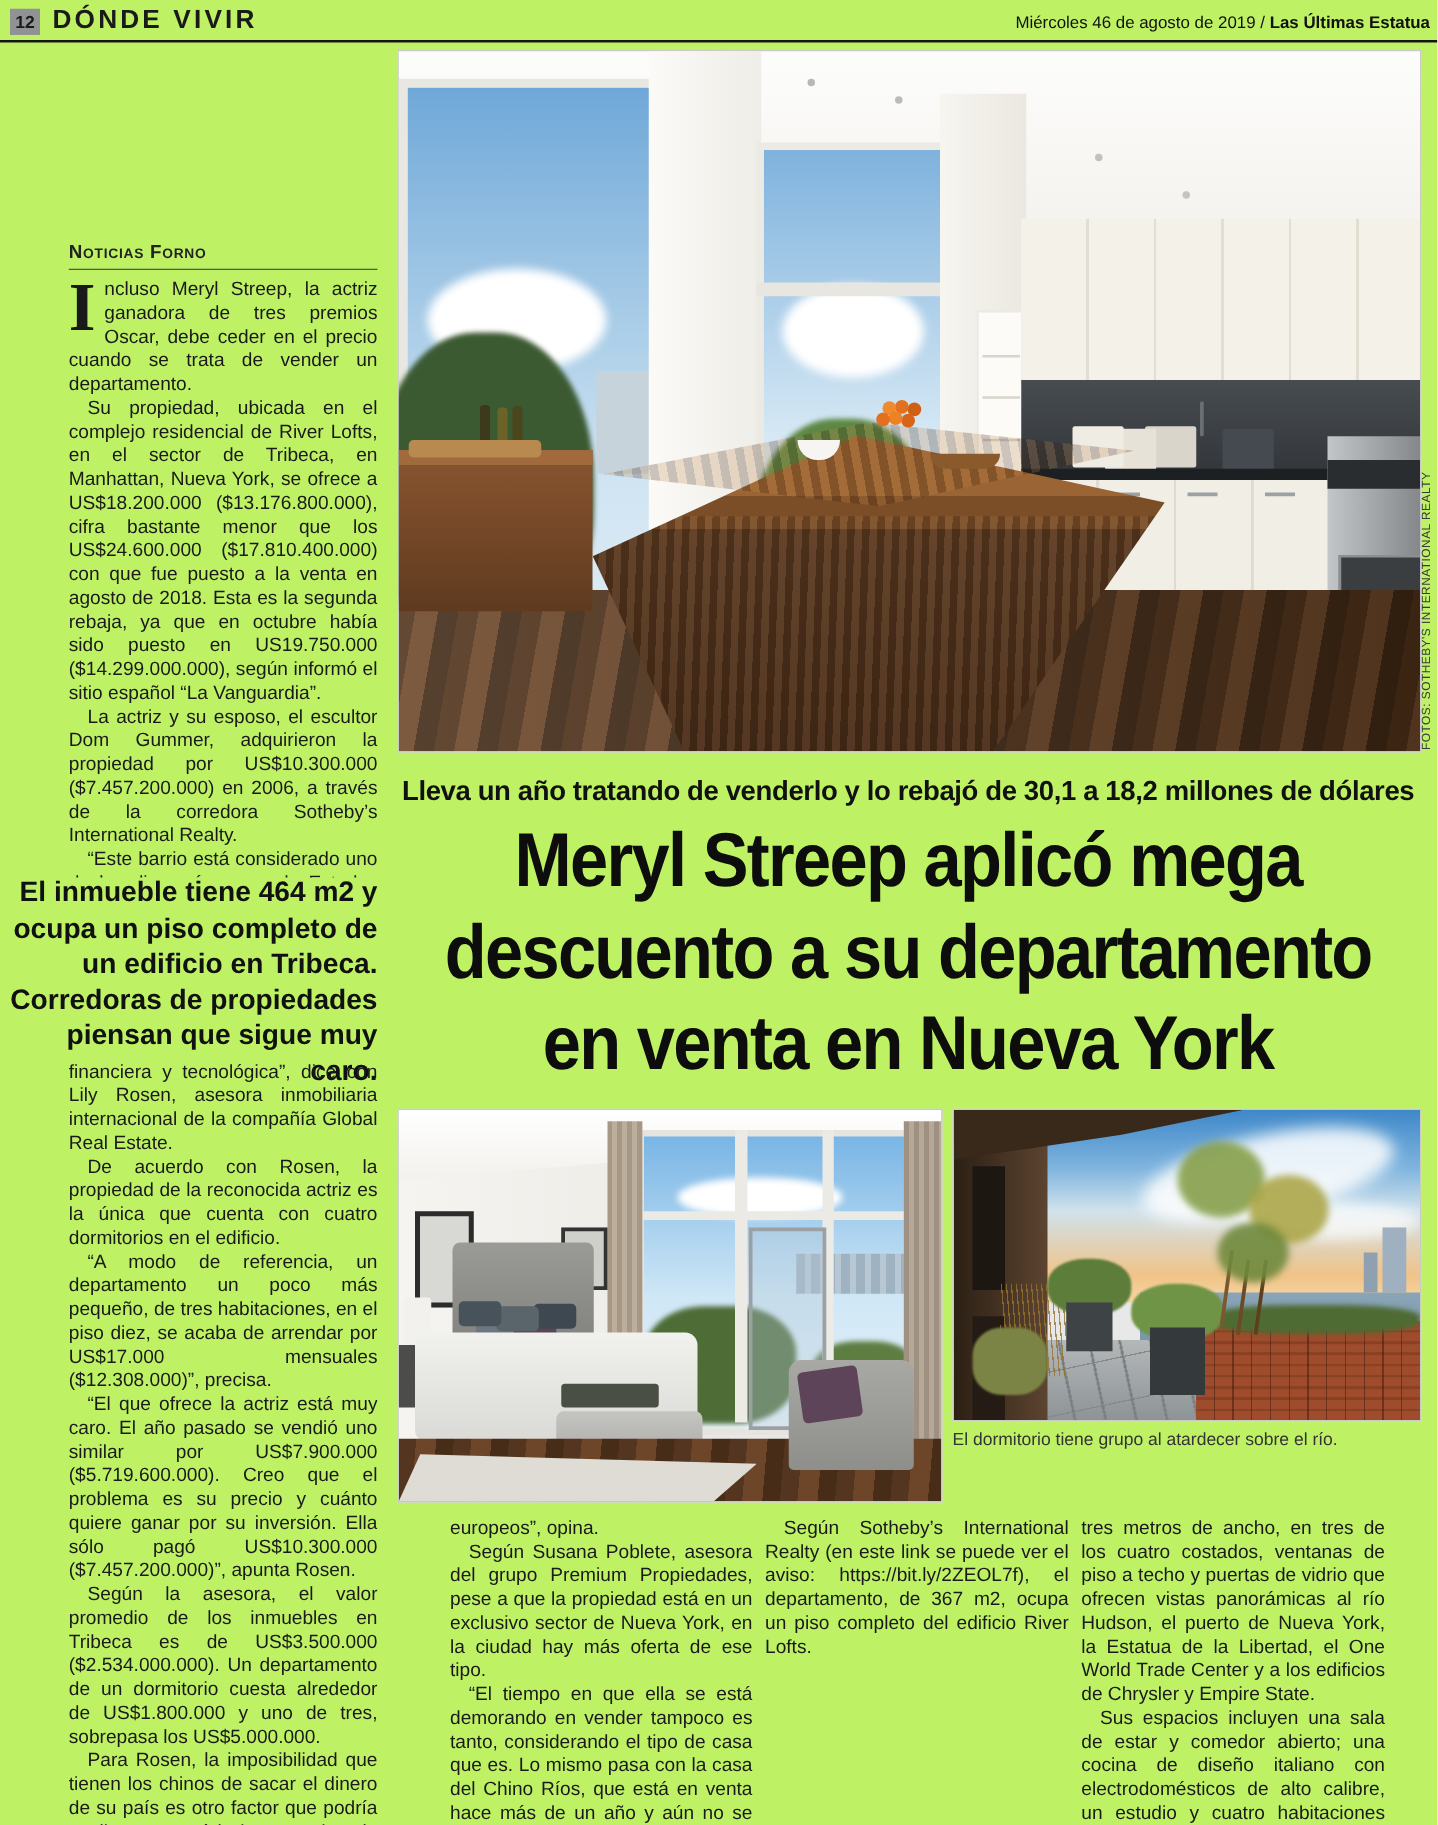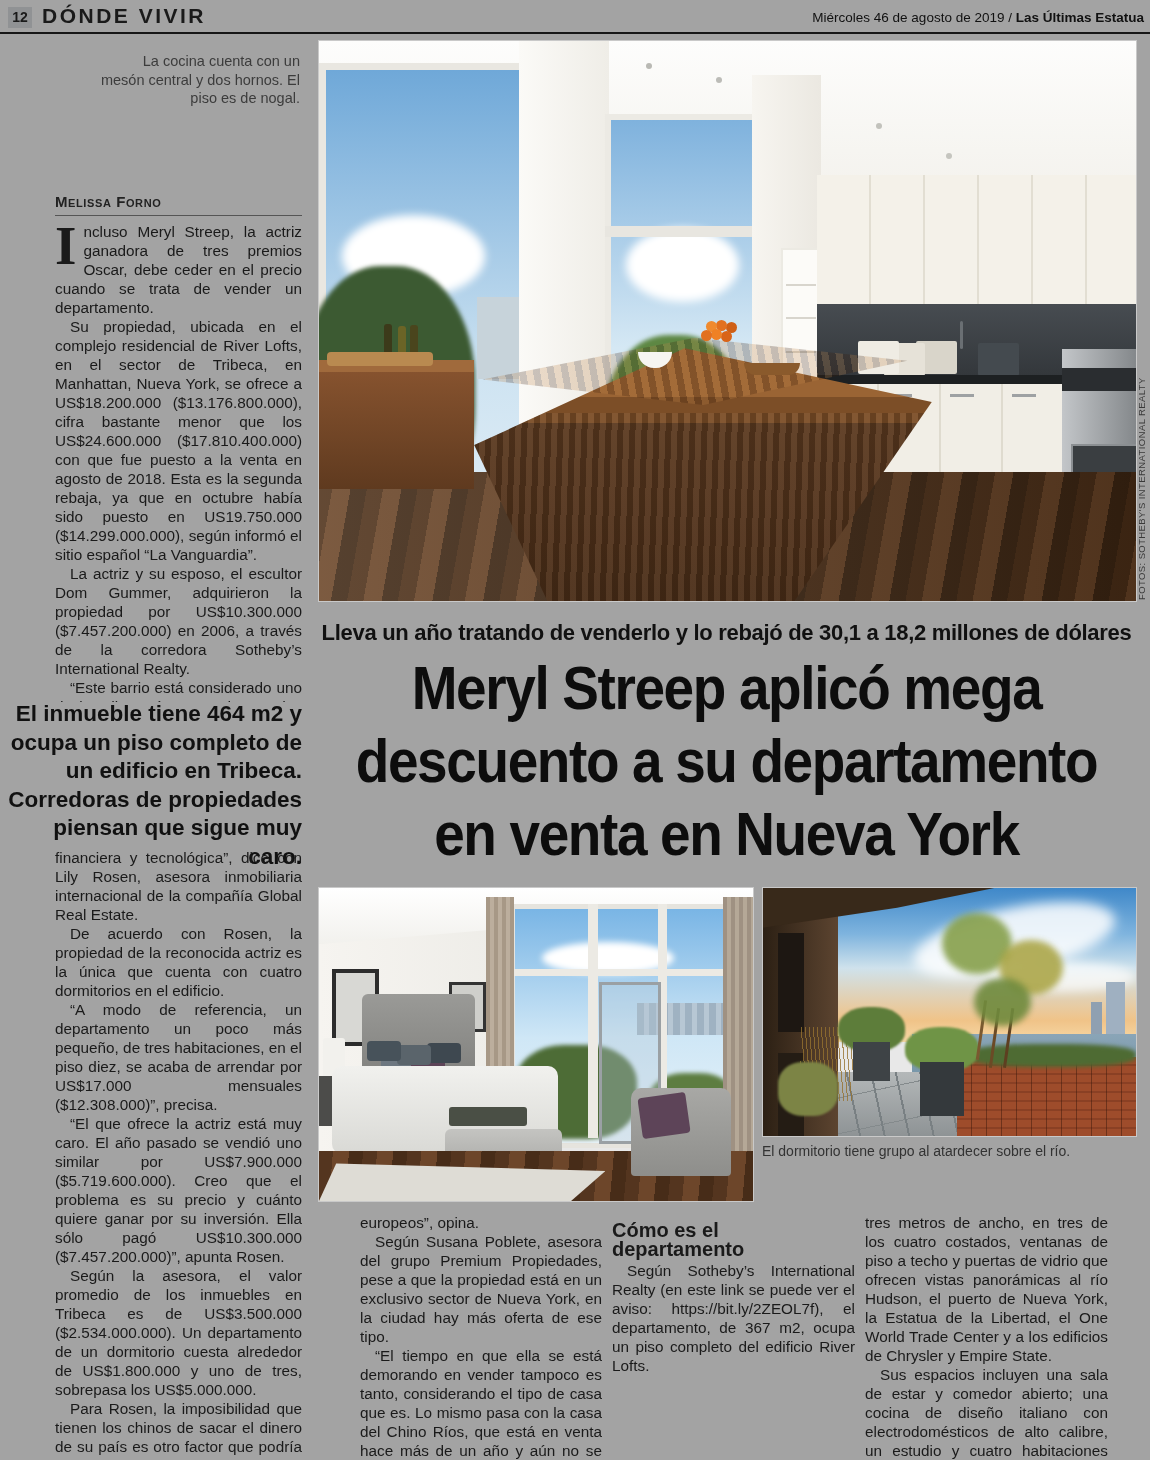--- a/index.html
+++ b/index.html
@@ -1,16 +1,16 @@
 <!DOCTYPE html>
 <html><head>
 <meta charset="utf-8">
 <style>
   html,body{margin:0;padding:0;background:#ffffff;}
-  .page{position:relative;width:1150px;height:1460px;background:#a3a3a3;overflow:hidden;
+  .page{position:relative;width:1150px;height:1460px;background:#bef264;overflow:hidden;
         font-family:"Liberation Sans",sans-serif;color:#1a1a1a;}
 
   
   .hdr-pagenum{position:absolute;left:8px;top:7px;width:24px;height:21px;background:#909294;
 entered    color:#fff;font-weight:bold;font-size:14px;text-align:center;line-height:21px;}
   .hdr-title{position:absolute;left:42px;top:4px;font-size:21px;font-weight:bold;letter-spacing:2.5px;}
   .hdr-right{position:absolute;right:6px;top:10px;font-size:13.5px;color:#111;}
   .hdr-right b{font-weight:bold;}
   .hdr-rule{position:absolute;left:0;top:32px;width:1150px;height:2px;background:#161616;}
 
@@ -189,23 +189,22 @@
 </head>
 <body>
 
 <div class="page">
 
   <div class="hdr-pagenum">12</div>
   <div class="hdr-title">DÓNDE VIVIR</div>
   <div class="hdr-right"><span>Miércoles 46 de agosto de 2019 / </span><b>Las Últimas Estatua</b></div>
   <div class="hdr-rule"></div>
 
-  <div class="cap-kitchen">La cocina cuenta con un mesón central y dos hornos. El piso es de nogal.</div>
-
-  <div class="byline">Melissa Forno</div>
+
+  <div class="byline">Noticias Forno</div>
 
   <div class="lcol1 flow">
     <p class="dropcap-para"><span class="dropcap">I</span><span>ncluso Meryl Streep, la actriz ganadora de tres premios Oscar, debe ceder en el precio cuando se trata de vender un departamento.</span></p>
     <p>Su propiedad, ubicada en el complejo residencial de River Lofts, en el sector de Tribeca, en Manhattan, Nueva York, se ofrece a US$18.200.000 ($13.176.800.000), cifra bastante menor que los US$24.600.000 ($17.810.400.000) con que fue puesto a la venta en agosto de 2018. Esta es la segunda rebaja, ya que en octubre había sido puesto en US19.750.000 ($14.299.000.000), según informó el sitio español “La Vanguardia”.</p><p>La actriz y su esposo, el escultor Dom Gummer, adquirieron la propiedad por US$10.300.000 ($7.457.200.000) en 2006, a través de la corredora Sotheby’s International Realty.</p><p>“Este barrio está considerado uno de los diez más caros de Estados Unidos. Muchos famosos tienen propiedades allí, como Tylor Swift, Robert de Niro, Beyonce, Jennifer Lawrence, además de importantes ejecutivos del área</p><span></span>
   </div>
 
   <div class="pullquote">El inmueble tiene 464 m2 y ocupa un piso completo de un edificio en Tribeca. Corredoras de propiedades piensan que sigue muy caro.</div>
 
   <div class="lcol2 flow cont">
     <p>financiera y tecnológica”, dice con Lily Rosen, asesora inmobiliaria internacional de la compañía Global Real Estate.</p><p>De acuerdo con Rosen, la propiedad de la reconocida actriz es la única que cuenta con cuatro dormitorios en el edificio.</p><p>“A modo de referencia, un departamento un poco más pequeño, de tres habitaciones, en el piso diez, se acaba de arrendar por US$17.000 mensuales ($12.308.000)”, precisa.</p><p>“El que ofrece la actriz está muy caro. El año pasado se vendió uno similar por US$7.900.000 ($5.719.600.000). Creo que el problema es su precio y cuánto quiere ganar por su inversión. Ella sólo pagó US$10.300.000 ($7.457.200.000)”, apunta Rosen.</p><p>Según la asesora, el valor promedio de los inmuebles en Tribeca es de US$3.500.000 ($2.534.000.000). Un departamento de un dormitorio cuesta alrededor de US$1.800.000 y uno de tres, sobrepasa los US$5.000.000.</p><p>Para Rosen, la imposibilidad que tienen los chinos de sacar el dinero de su país es otro factor que podría explicar por qué le ha costado a la actriz vender el inmueble.</p><span></span>
@@ -328,20 +327,19 @@
       </div>
   </div>
 
   <div class="cap-terrace">El dormitorio tiene grupo al atardecer sobre el río.</div>
 
   <div class="bcol col2 flow cont">
     <p>europeos”, opina.</p><p>Según Susana Poblete, asesora del grupo Premium Propiedades, pese a que la propiedad está en un exclusivo sector de Nueva York, en la ciudad hay más oferta de ese tipo.</p><p>“El tiempo en que ella se está demorando en vender tampoco es tanto, considerando el tipo de casa que es. Lo mismo pasa con la casa del Chino Ríos, que está en venta hace más de un año y aún no se vende, pese a que se bajó de 200.000 a 150.000 UF”, observa.</p><span></span>
   </div>
   <div class="bcol col3 flow cont">
     <span></span>
-    <div class="subhead" style="position:static">Cómo es el departamento</div>
     <p>Según Sotheby’s International Realty (en este link se puede ver el aviso: https://bit.ly/2ZEOL7f), el departamento, de 367 m2, ocupa un piso completo del edificio River Lofts.</p><span></span>
   </div>
   <div class="bcol col4 flow cont">
     <p>tres metros de ancho, en tres de los cuatro costados, ventanas de piso a techo y puertas de vidrio que ofrecen vistas panorámicas al río Hudson, el puerto de Nueva York, la Estatua de la Libertad, el One World Trade Center y a los edificios de Chrysler y Empire State.</p><p>Sus espacios incluyen una sala de estar y comedor abierto; una cocina de diseño italiano con electrodomésticos de alto calibre, un estudio y cuatro habitaciones tranquilas.</p><span></span>
   </div>
 
 </div>
 
 </body></html>

